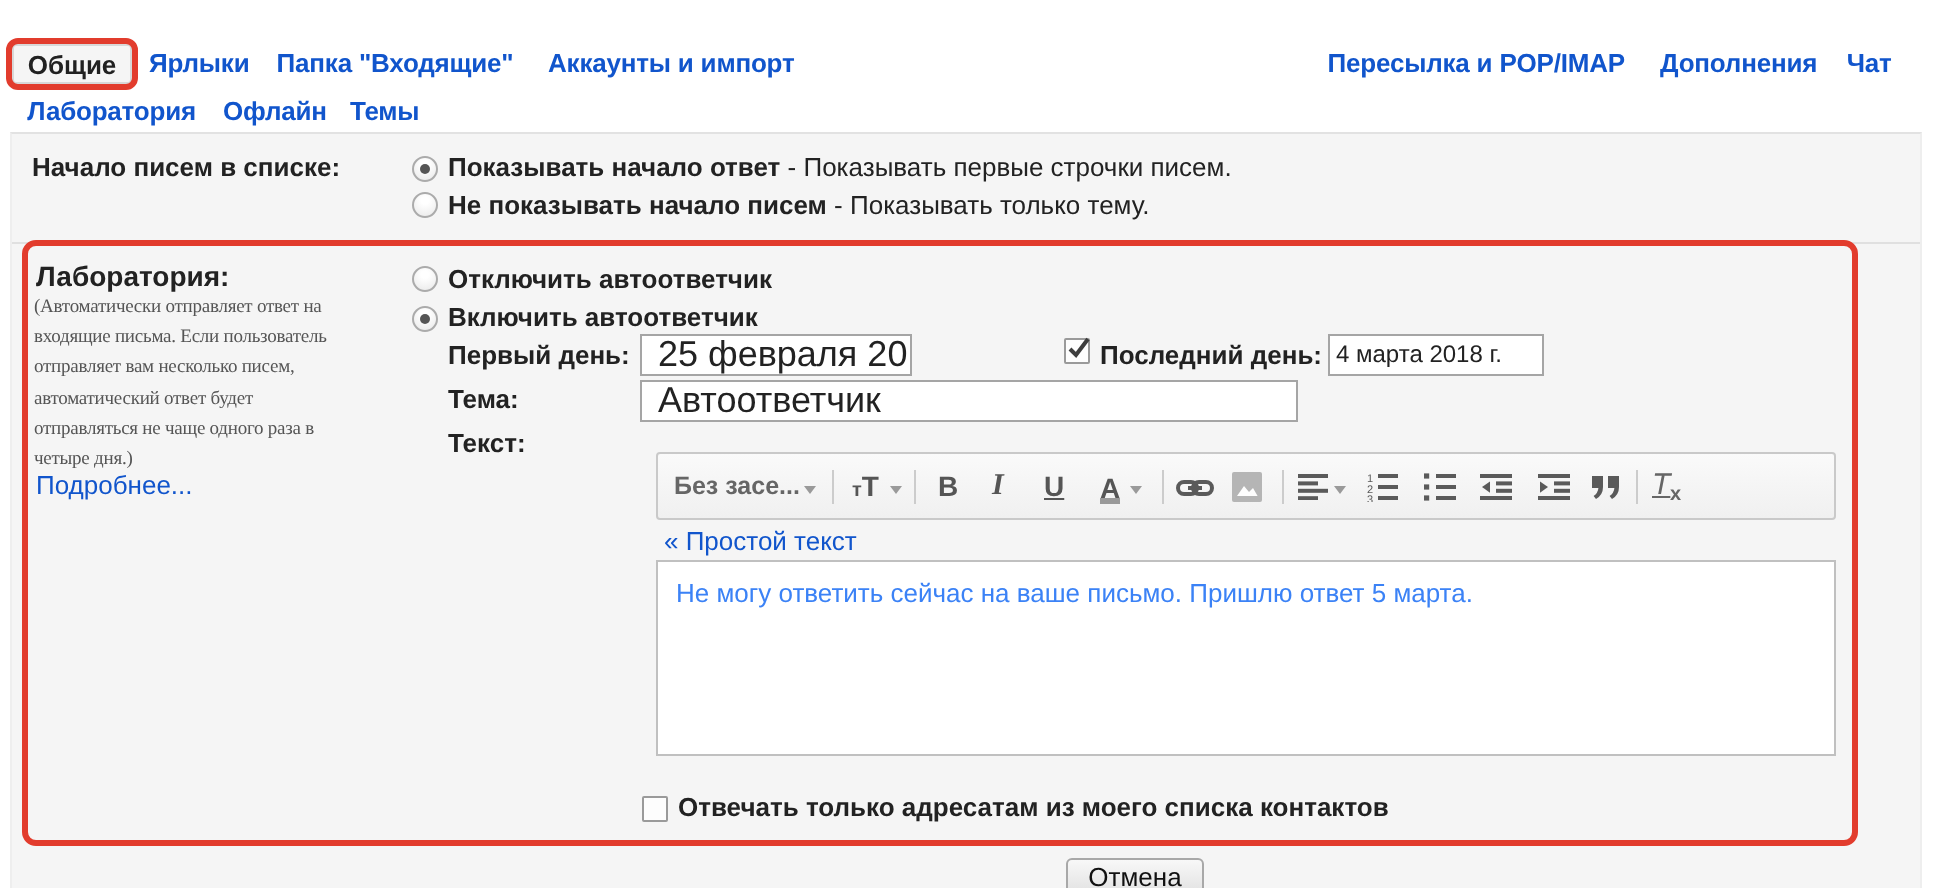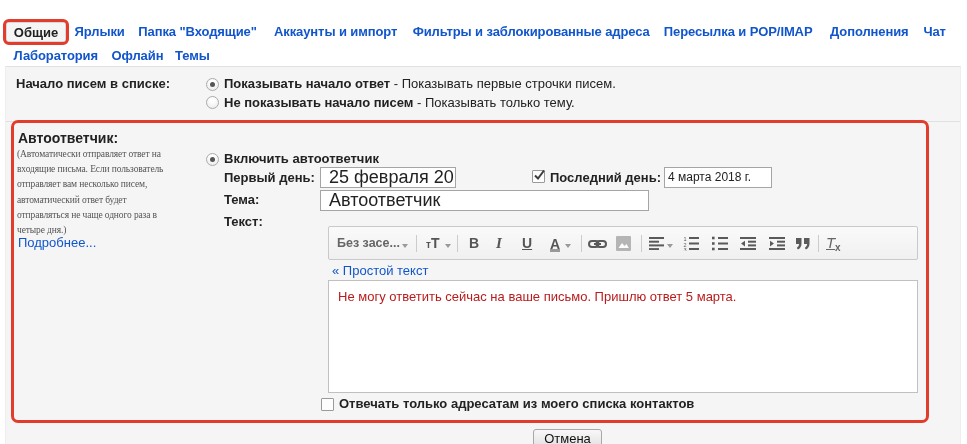--- a/index.html
+++ b/index.html
@@ -30,53 +30,53 @@
 
 .small { font-size:9.5px; letter-spacing:-0.12px; color:#555; line-height:15.2px; }
 a.blue { color:#15c; text-decoration:none; }
 
 
 #toolbar { position:absolute; left:322px; top:159px; width:590px; height:34px; background:linear-gradient(#fafafa,#f0f0f0); border:1px solid #c9c9c9; border-radius:2px; }
 .tb { position:absolute; top:0; height:32px; line-height:32px; color:#777; }
 .tbsep { position:absolute; top:8px; height:17px; width:1px; background:#ccc; }
 .arr { display:inline-block; width:0; height:0; border-left:3.5px solid transparent; border-right:3.5px solid transparent; border-top:4px solid #9a9a9a; vertical-align:2px; }
 
-#textarea { position:absolute; left:322px; top:213px; width:590px; height:113px; background:#fff; border:1px solid #c0c0c0; font-size:13px; color:#b91c1c; padding:7.5px 0 0 9px; }
+#textarea { position:absolute; left:322px; top:213px; width:590px; height:98px; background:#fff; border:1px solid #c0c0c0; font-size:13px; color:#3b82f6; padding:7.5px 0 0 9px; }
 
 .btn { position:absolute; height:20px; background:linear-gradient(#f8f8f8,#e0e0e0); border:1px solid #a8a8a8; border-radius:3px; font-size:13px; color:#111; text-align:center; line-height:18px; }
 </style>
 </head>
 <body>
 <div id="page">
 
   <div class="tab-btn">Общие</div>
   <div class="tab-sel-box"></div>
   <a class="tab" style="left:74.5px; top:10px;">Ярлыки</a>
   <a class="tab" style="left:138.3px; top:10px;">Папка "Входящие"</a>
   <a class="tab" style="left:274px; top:10px;">Аккаунты и импорт</a>
-  <a class="tab" style="left:412.7px; top:10px;">Фильтры и заблокированные адреса</a>
   <a class="tab" style="left:663.8px; top:10px;">Пересылка и POP/IMAP</a>
   <a class="tab" style="left:830px; top:10px;">Дополнения</a>
   <a class="tab" style="left:923.4px; top:10px;">Чат</a>
   <a class="tab" style="left:13.6px; top:33.5px;">Лаборатория</a>
   <a class="tab" style="left:111.5px; top:33.5px;">Офлайн</a>
   <a class="tab" style="left:175px; top:33.5px;">Темы</a>
 
   <div id="content">
     
     <div class="row lbl" style="left:10px; top:8.5px;">Начало писем в списке:</div>
     <div class="row" style="left:200px; top:9px;"><span class="radio on"></span><span class="lbl">Показывать начало ответ</span><span class="txt"> - Показывать первые строчки писем.</span></div>
     <div class="row" style="left:200px; top:27.5px;"><span class="radio"></span><span class="lbl">Не показывать начало писем</span><span class="txt"> - Показывать только тему.</span></div>
     <div class="sep" style="top:54px;"></div>
 
     
-    <div class="row lbl" style="left:12px; top:63.5px; font-size:14px;">Автоответчик:</div>
+    <div class="row lbl" style="left:12px; top:63.5px; font-size:14px;">Лаборатория:</div>
     <div class="abs small" style="left:11px; top:80px; width:200px;font-family:Liberation Serif, serif;">(Автоматически отправляет ответ на<br>входящие письма. Если пользователь<br>отправляет вам несколько писем,<br>автоматический ответ будет<br>отправляться не чаще одного раза в<br>четыре дня.)</div>
     <a class="row blue" style="left:12px; top:168px;">Подробнее...</a>
 
+    <div class="row" style="left:200px; top:64.5px;"><span class="radio"></span><span class="lbl">Отключить автоответчик</span></div>
     <div class="row" style="left:200px; top:84px;"><span class="radio on"></span><span class="lbl">Включить автоответчик</span></div>
 
     <div class="row lbl" style="left:218px; top:102.5px;">Первый день:</div>
     <div class="fld" style="left:314px; top:100px; width:136px;">25 февраля 2018 г.</div>
     <span class="cb abs" style="left:526px; top:102px;"><svg width="15" height="15" viewBox="0 0 15 15" style="position:absolute;left:-1px;top:-3px;">
           <path d="M3 7.5 L6 10.5 L12 2.5" stroke="#3d3d3d" stroke-width="2" fill="none"></path>
         </svg></span>
     <div class="row lbl" style="left:544px; top:102.5px;">Последний день:</div>
     <div class="fld" style="left:658px; top:100px; width:108px; font-size:12px; padding-left:3px;">4 марта 2018 г.</div>
 

